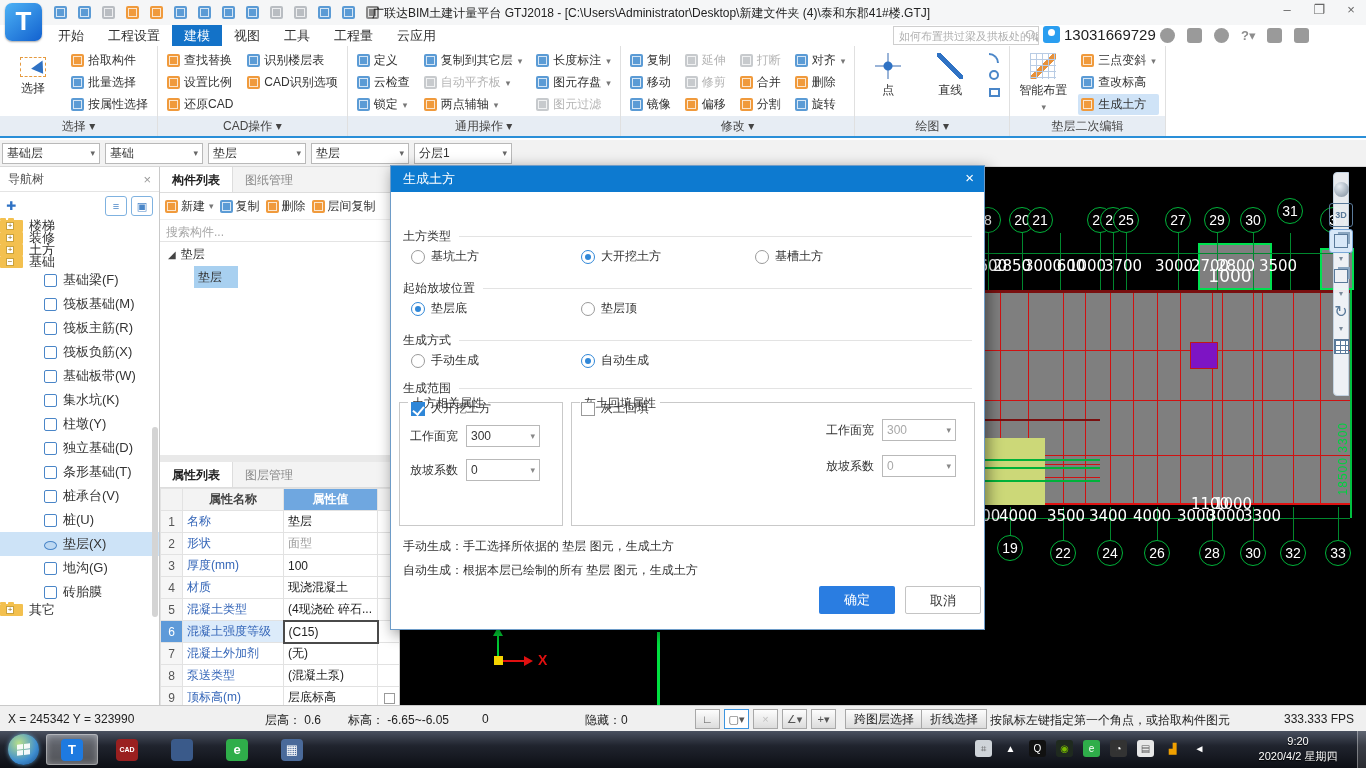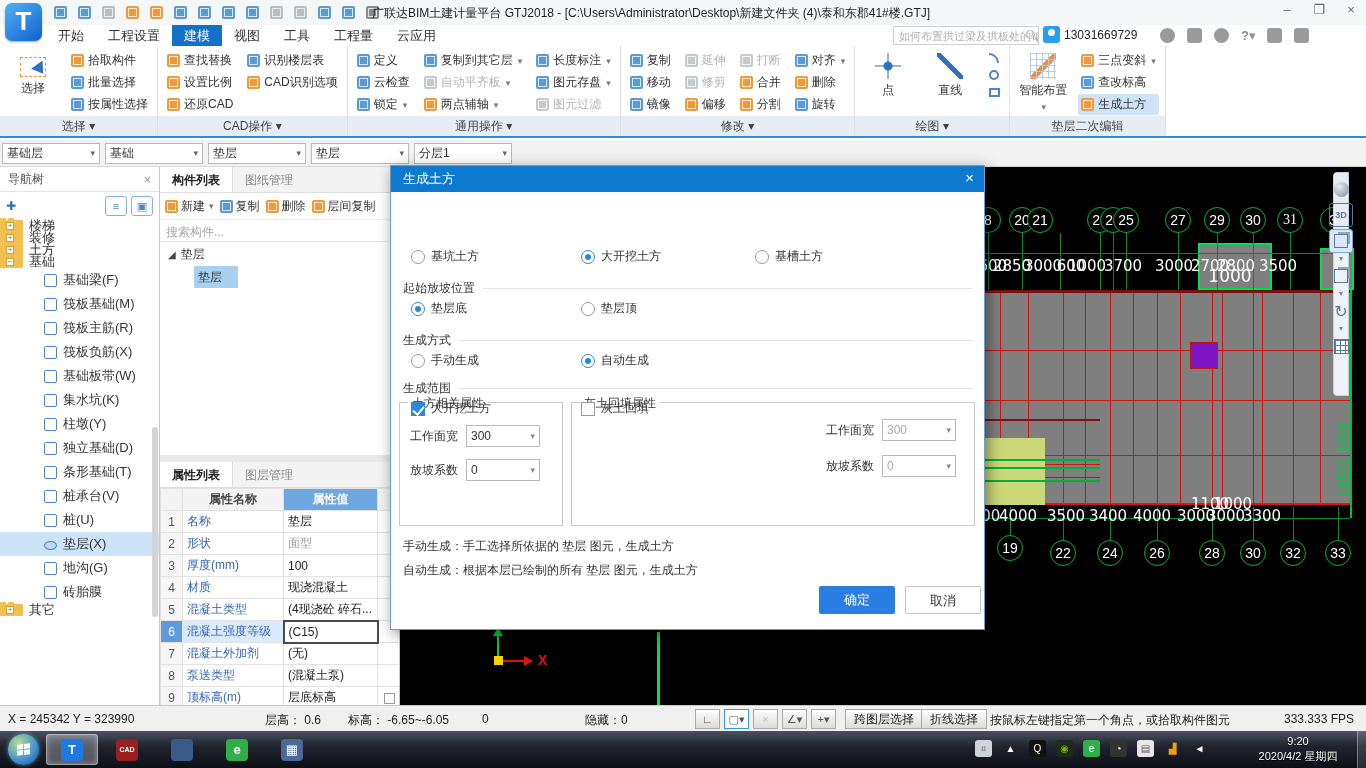--- a/index.html
+++ b/index.html
@@ -17,21 +17,21 @@
 #tabrow{position:absolute;left:0;top:25px;width:1366px;height:21px;background:#fff}
 #menutabs{position:absolute;left:46px;top:0;display:flex;height:21px}
 .mtab{padding:2px 12px;font-size:13px;color:#333}
 .mtab.active{background:#1372c8;color:#fff}
 #helpsearch{position:absolute;left:893px;top:1px;width:146px;height:19px;border:1px solid #cfcfcf;background:#fff;color:#b0b0b0;font-size:11px;padding:2px 16px 2px 5px;white-space:nowrap;overflow:hidden}
 #helpsearch .mag{position:absolute;right:3px;top:3px;width:9px;height:9px;border:1.5px solid #b5b5b5;border-radius:50%}
 #helpsearch .mag:after{content:"";position:absolute;left:8px;top:8px;width:5px;height:1.5px;background:#b5b5b5;transform:rotate(45deg)}
 #account{position:absolute;left:1043px;top:1px;display:flex;align-items:center;gap:4px}
 #avatar{width:17px;height:17px;border-radius:3px;background:#2a9ef0;position:relative}
 #avatar:before{content:"";position:absolute;left:5px;top:3px;width:7px;height:7px;border-radius:50%;background:#fff}
-#account .uid{font-size:12px;color:#222}
+#account .uid{font-size:15px;color:#222}
 #tray-top{position:absolute;left:1160px;top:3px;display:flex;gap:12px;align-items:center;color:#8d8d8d}
 .tico{width:15px;height:15px;border-radius:50%;background:#9a9a9a;position:relative}
 .tico.sq{border-radius:3px}
 .tico.txt{background:none;font-size:13px;font-weight:bold;color:#8d8d8d;width:auto}
 
 #ribbon{position:absolute;left:0;top:46px;width:1366px;height:92px;background:#fff;border-bottom:2px solid #2a8fd8;display:flex}
 .rgroup{display:flex;flex-direction:column;border-right:1px solid #e0e0e0;flex:none}
 .gbody{flex:1;display:flex;padding:4px 6px 0 6px;gap:8px}
 .glabel{height:20px;background:#e7edf4;color:#444;font-size:12px;text-align:center;line-height:20px;white-space:nowrap}
 .col{display:flex;flex-direction:column;justify-content:flex-start;gap:1px}
@@ -764,21 +764,21 @@
       <div class="bubble" style="left: 713px; top: 40px;">24</div>
       <div class="vline" style="left: 726px; top: 66px; width: 1px; height: 57px; background: rgb(0, 136, 46);"></div>
       <div class="bubble" style="left: 726px; top: 40px;">25</div>
       <div class="vline" style="left: 778px; top: 66px; width: 1px; height: 57px; background: rgb(0, 136, 46);"></div>
       <div class="bubble" style="left: 778px; top: 40px;">27</div>
       <div class="vline" style="left: 817px; top: 66px; width: 1px; height: 57px; background: rgb(0, 136, 46);"></div>
       <div class="bubble" style="left: 817px; top: 40px;">29</div>
       <div class="vline" style="left: 853px; top: 66px; width: 1px; height: 57px; background: rgb(0, 136, 46);"></div>
       <div class="bubble" style="left: 853px; top: 40px;">30</div>
       <div class="vline" style="left: 890px; top: 66px; width: 1px; height: 57px; background: rgb(0, 136, 46);"></div>
-      <div class="bubble" style="left: 890px; top: 40px; font-family: Liberation Serif, serif;">31</div>
+      <div class="bubble" style="left: 890px; top: 31px;">31</div>
       <div class="vline" style="left: 933px; top: 66px; width: 1px; height: 57px; background: rgb(0, 136, 46);"></div>
       <div class="bubble" style="left: 933px; top: 40px;">3</div>
       <div class="vline" style="left: 610px; top: 340px; width: 1px; height: 33px; background: rgb(0, 136, 46);"></div>
       <div class="bubble" style="left: 610px; top: 368px;">19</div>
       <div class="vline" style="left: 663px; top: 340px; width: 1px; height: 33px; background: rgb(0, 136, 46);"></div>
       <div class="bubble" style="left: 663px; top: 373px;">22</div>
       <div class="vline" style="left: 710px; top: 340px; width: 1px; height: 33px; background: rgb(0, 136, 46);"></div>
       <div class="bubble" style="left: 710px; top: 373px;">24</div>
       <div class="vline" style="left: 757px; top: 340px; width: 1px; height: 33px; background: rgb(0, 136, 46);"></div>
       <div class="bubble" style="left: 757px; top: 373px;">26</div>
@@ -874,20 +874,24 @@
           <span>放坡系数</span>
           <div class="combo dis">
             <span>0</span>
             <i>▾</i>
           </div>
         </div>
       </div>
     <div id="dlg-notes"></div>
     <div class="dbtn" id="btn-ok">确定</div>
     <div class="dbtn" id="btn-cancel">取消</div>
+  <div class="dsection" style="top: 62px;">
+        <span class="slbl">土方类型</span>
+        <span class="sline"></span>
+      </div>
       <div class="doptrow" style="top: 82px;">
         <div class="dopt" style="left: 20px;">
           <span class="radio"></span>
           <span>基坑土方</span>
         </div>
         <div class="dopt" style="left: 190px;">
           <span class="radio on"></span>
           <span>大开挖土方</span>
         </div>
         <div class="dopt" style="left: 364px;">

